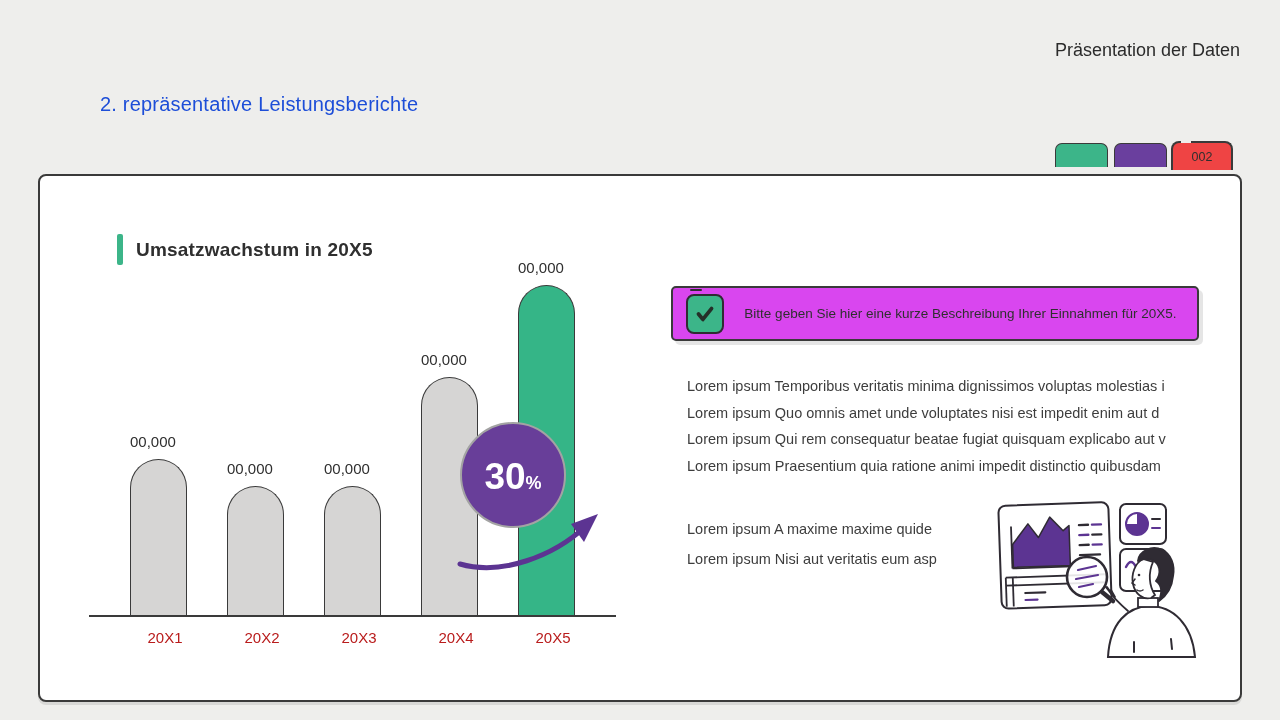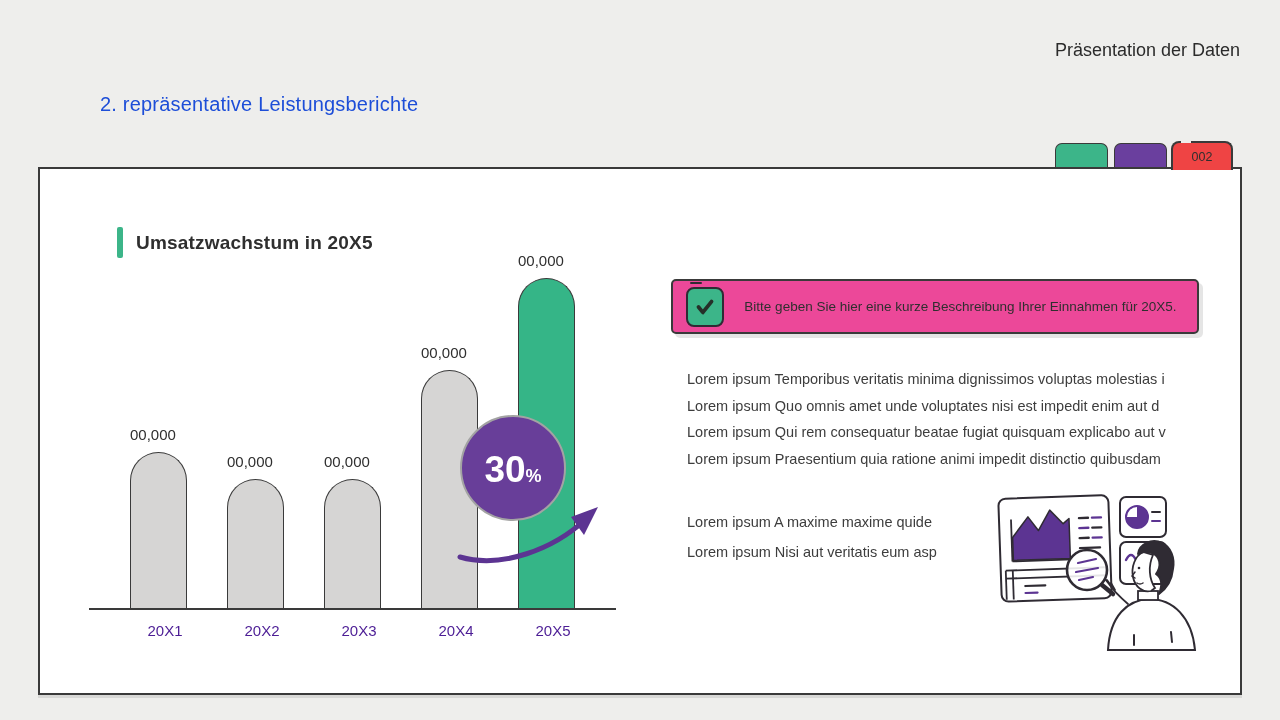--- a/index.html
+++ b/index.html
@@ -12,49 +12,49 @@
 
   
   .tab { position:absolute; height:24px; border-radius:7px 7px 0 0; border:1.5px solid #3a3a3a; border-bottom:none; }
   .tab-green { left:1055px; top:143px; width:53px; background:#3cb589; }
   .tab-purple { left:1114px; top:143px; width:53px; background:#6a3f9e; }
   .tab-page { left:1171px; top:141px; width:62px; height:29px; background:#ef4444; border-width:2px;
               z-index:5; display:flex; align-items:center; justify-content:center;
               font-size:12.5px; color:#2f2f2f; border-radius:8px 8px 0 0; }
   .tab-page::before { content:""; position:absolute; top:-2px; left:8px; width:10px; height:2px; background:#eeeeec; }
 
-  .card { position:absolute; left:38px; top:167px; width:1204px; height:528px;
-          background:#ffffff; border:2px solid #3a3a3a; border-radius:0;
+  .card { position:absolute; left:38px; top:174px; width:1204px; height:528px;
+          background:#ffffff; border:2px solid #3a3a3a; border-radius:8px;
           box-shadow:0 3px 0 rgba(58,58,58,0.12); z-index:1; }
 
   
   .chart-title-block { position:absolute; left:77px; top:58px; display:flex; align-items:center; }
   .title-accent { width:6px; height:31px; background:#3cb589; border-radius:2px; margin-right:13px; }
   .chart-title { font-size:19px; font-weight:700; color:#2f2f2f; letter-spacing:0.2px; }
 
   
   .plot { position:absolute; left:49px; top:70px; width:527px; height:371px; }
   .axis-line { position:absolute; left:0; right:0; bottom:0; border-top:2px solid #3a3a3a; }
   .bar-group { position:absolute; bottom:0; width:57px; display:flex; flex-direction:column; align-items:flex-start; }
   .bar-value { font-size:15px; color:#2f2f2f; margin-bottom:9px; white-space:nowrap; }
   .bar { width:57px; background:#d6d5d4; border:1.5px solid #3a3a3a; border-bottom:none; border-radius:29px 29px 0 0; }
   .bar.highlight { background:#35b587; }
-  .bar-cat { position:absolute; top:100%; margin-top:12px; width:70px; text-align:center; font-size:15px; color:#4c1d95; }
+  .bar-cat { position:absolute; top:100%; margin-top:12px; width:70px; text-align:center; font-size:15px; color:#b91c1c; }
 
   
   .arrow-svg { position:absolute; left:400px; top:320px; width:210px; height:90px; z-index:3; }
   .badge { position:absolute; left:420px; top:246px; width:106px; height:106px; border-radius:50%;
            background:#683e99; border:2px solid #a3a3a3; z-index:4;
            display:flex; align-items:baseline; justify-content:center; }
   .badge-num { font-size:37px; font-weight:700; color:#ffffff; line-height:106px; }
   .badge-pct { font-size:18px; font-weight:700; color:#ffffff; }
 
   
   .callout { position:absolute; left:631px; top:110px; width:528px; height:55px;
-             background:#ec4899; border:2px solid #3a3a3a; border-radius:5px;
+             background:#d946ef; border:2px solid #3a3a3a; border-radius:5px;
              box-shadow:4px 4px 0 rgba(0,0,0,0.10);
              display:flex; align-items:center; }
   .check-icon { position:relative; width:38px; height:40px; margin-left:13px; flex:0 0 auto;
                 background:#3cb589; border:2.5px solid #2f2b33; border-radius:8px;
                 display:flex; align-items:center; justify-content:center; }
   .check-icon::before { content:""; position:absolute; top:-7px; left:2px; width:12px; height:2.5px; background:#2f2b33; border-radius:2px; }
   .callout-text { flex:1; text-align:center; font-size:13.5px; color:#2f2f2f; padding:0 14px; }
 
   
   .lorem-1 { position:absolute; left:647px; top:197px; font-size:14.5px; color:#3d3d3d; line-height:26.5px; white-space:nowrap; }

